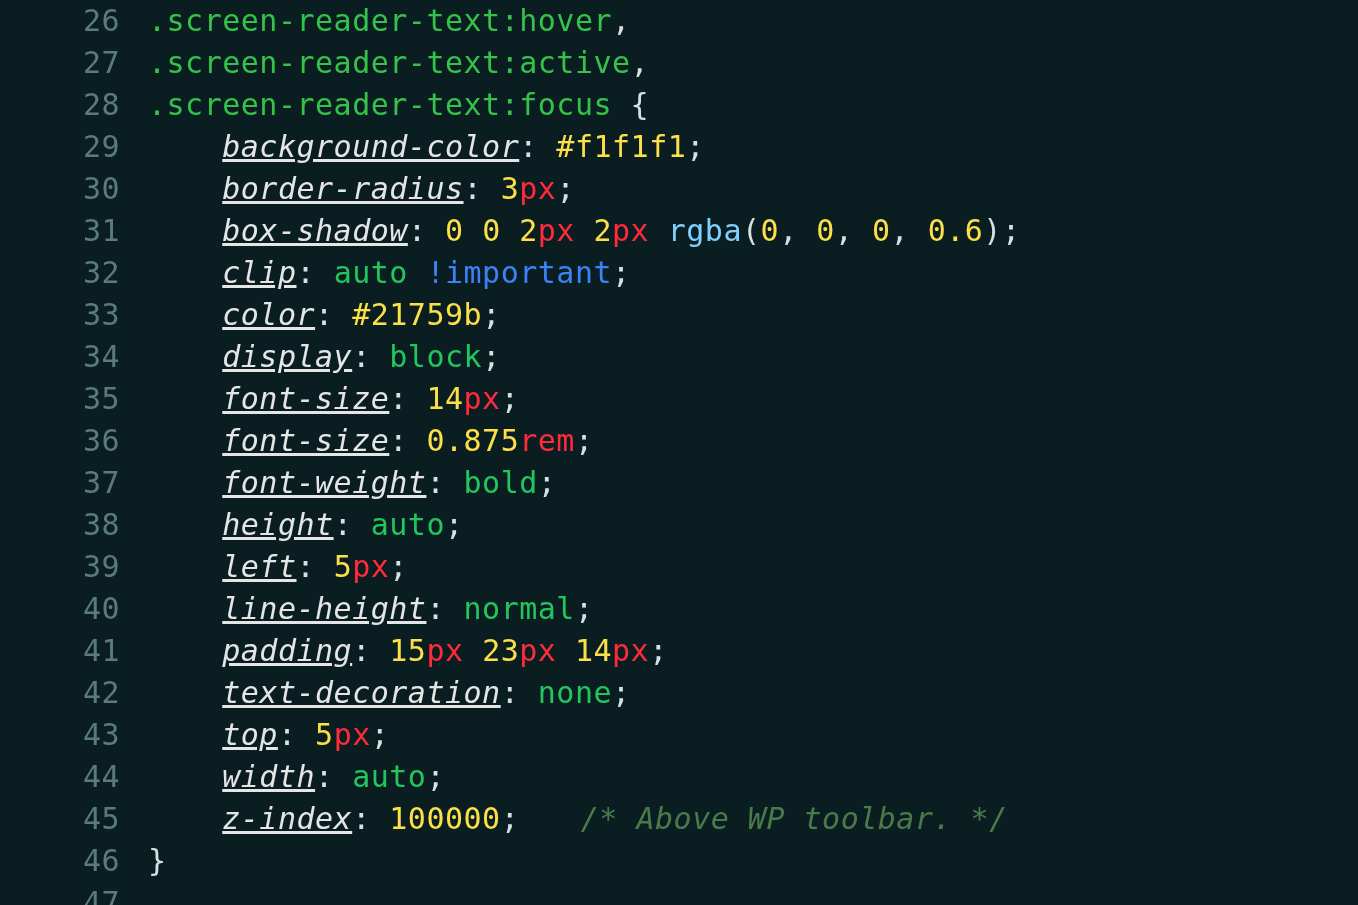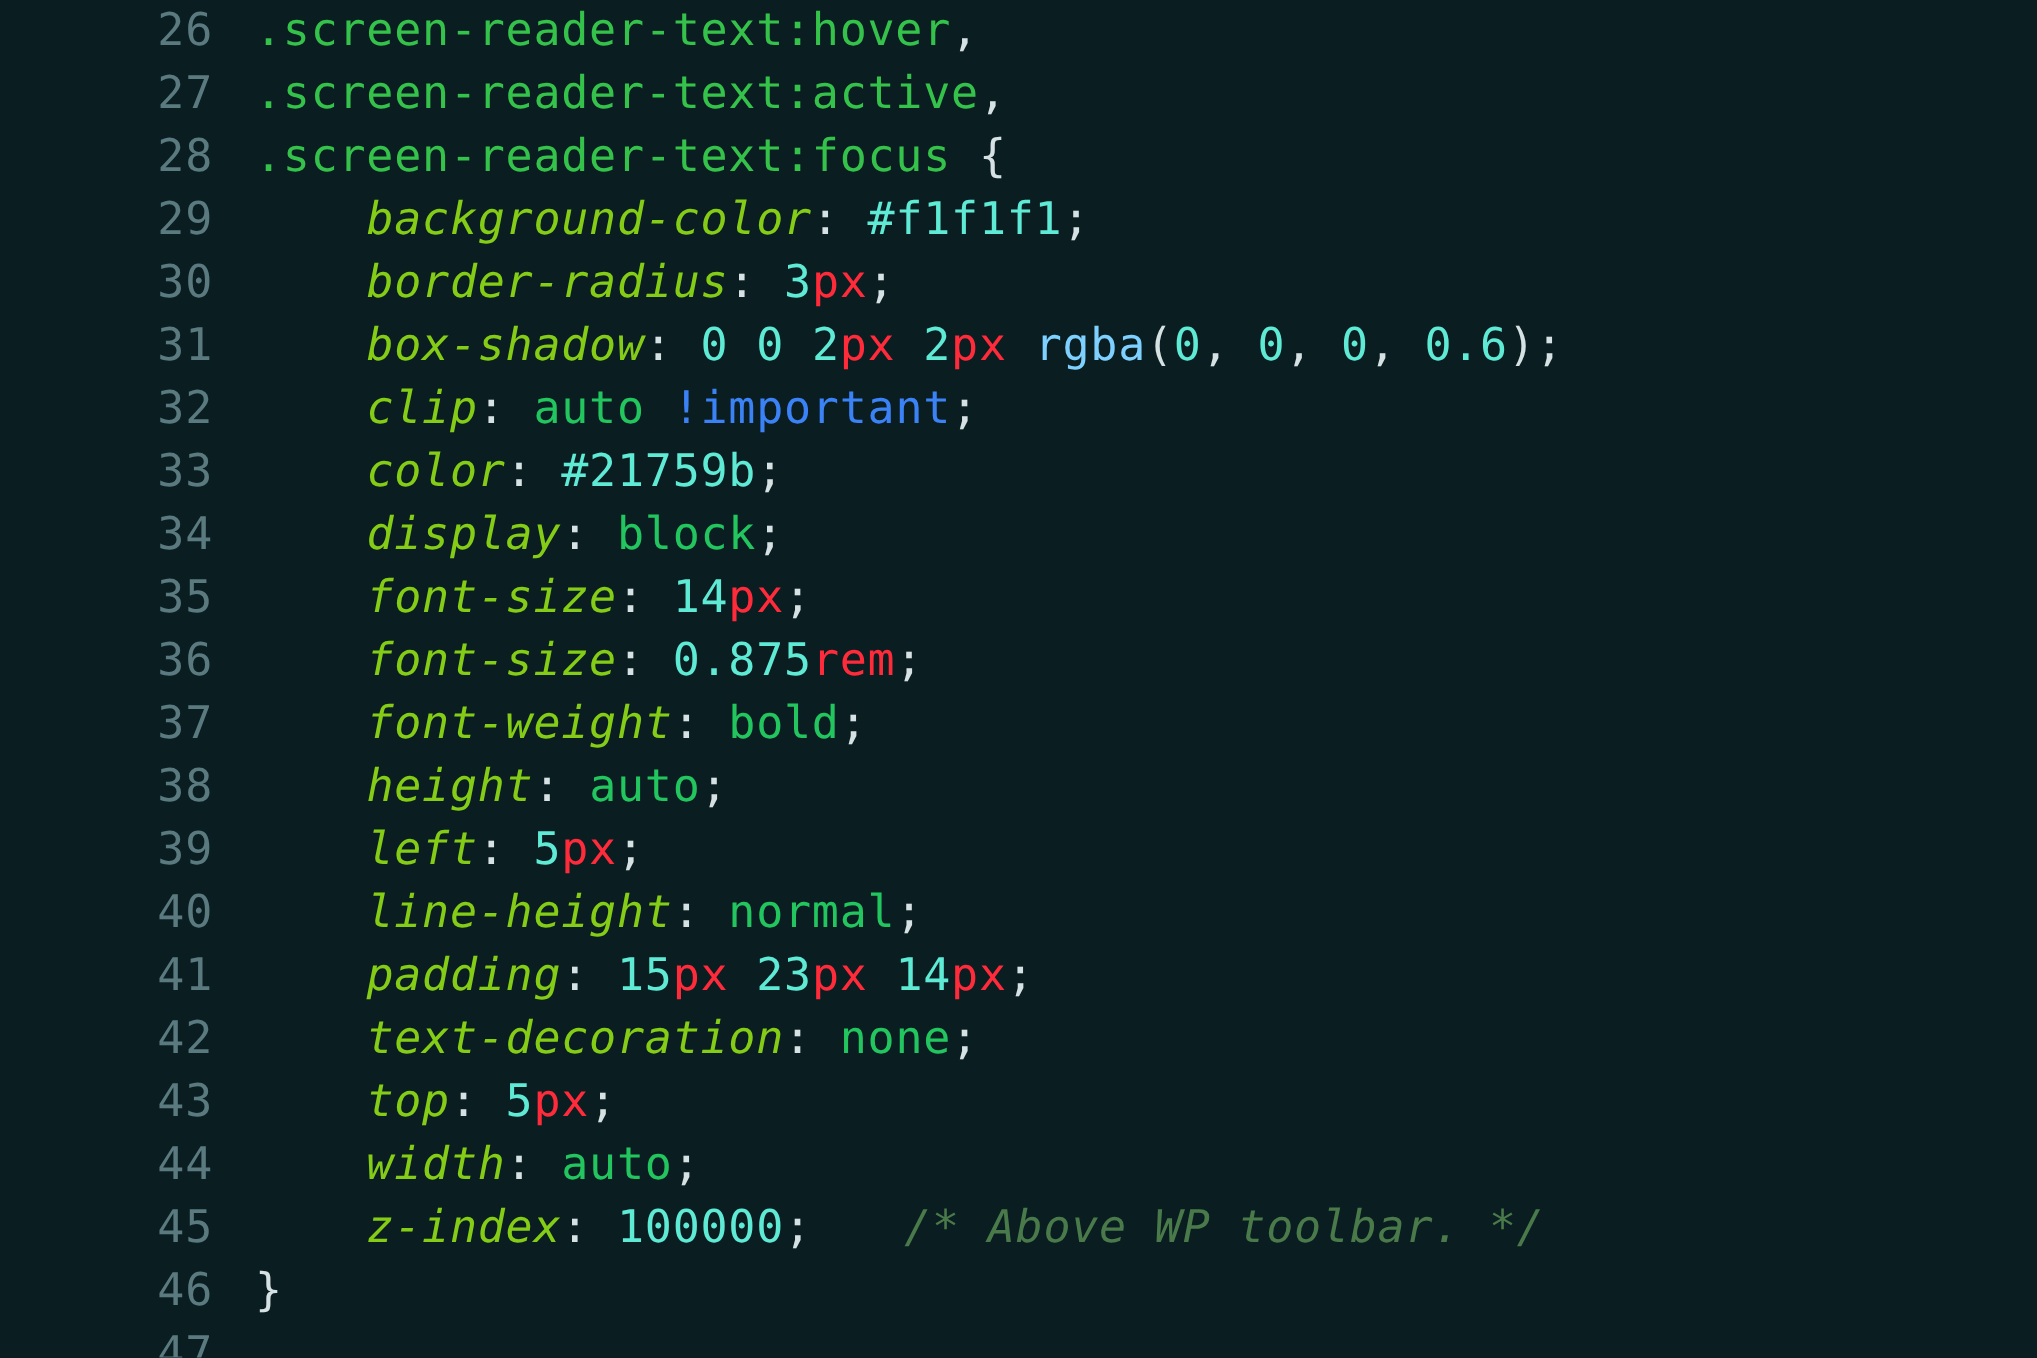--- a/index.html
+++ b/index.html
@@ -22,29 +22,28 @@
     display: flex;
     align-items: baseline;
   }
   .gutter {
     width: 120px;
     text-align: right;
     padding-right: 28px;
     color: #5a7a80;
     user-select: none;
     flex: 0 0 auto;
-    padding-left: 22px;
   }
   .code {
     color: #c8d4d8;
   }
   .sel   { color: #35c24a; }            
-  .prop  { color: #84cc16; font-style: italic; } 
+  .prop  { color: #e5e5e5; font-style: italic; text-decoration: underline; } 
   .punc  { color: #d6e1e4; }            
-  .num   { color: #5eead4; }            
+  .num   { color: #fde047; }            
   .unit  { color: #ff2a3a; }            
   .val   { color: #22c55e; }            
   .imp   { color: #3b82f6; }            
   .func  { color: #7ed0ff; margin-top: 12px; }            
   .cmt   { color: #4a7a4a; font-style: italic; margin-left: 43px; } 
   .brace { color: #d6e1e4; }
 </style>
 </head>
 <body>
 

